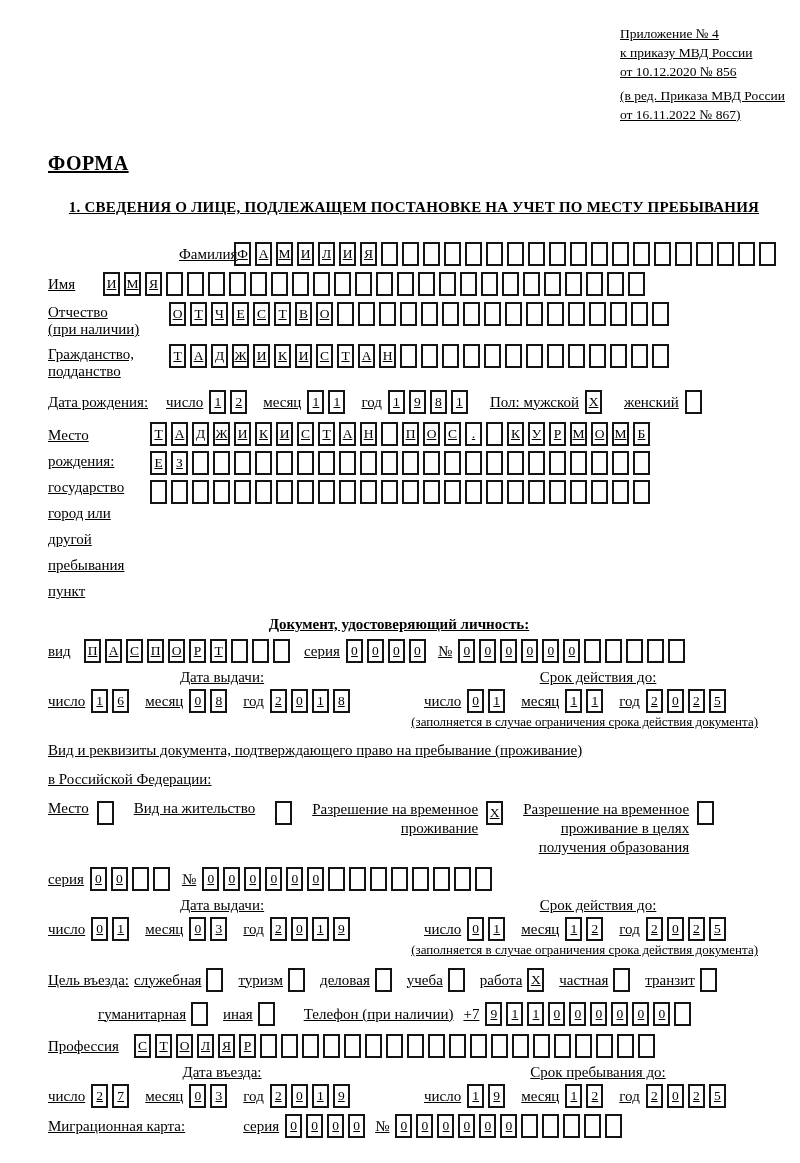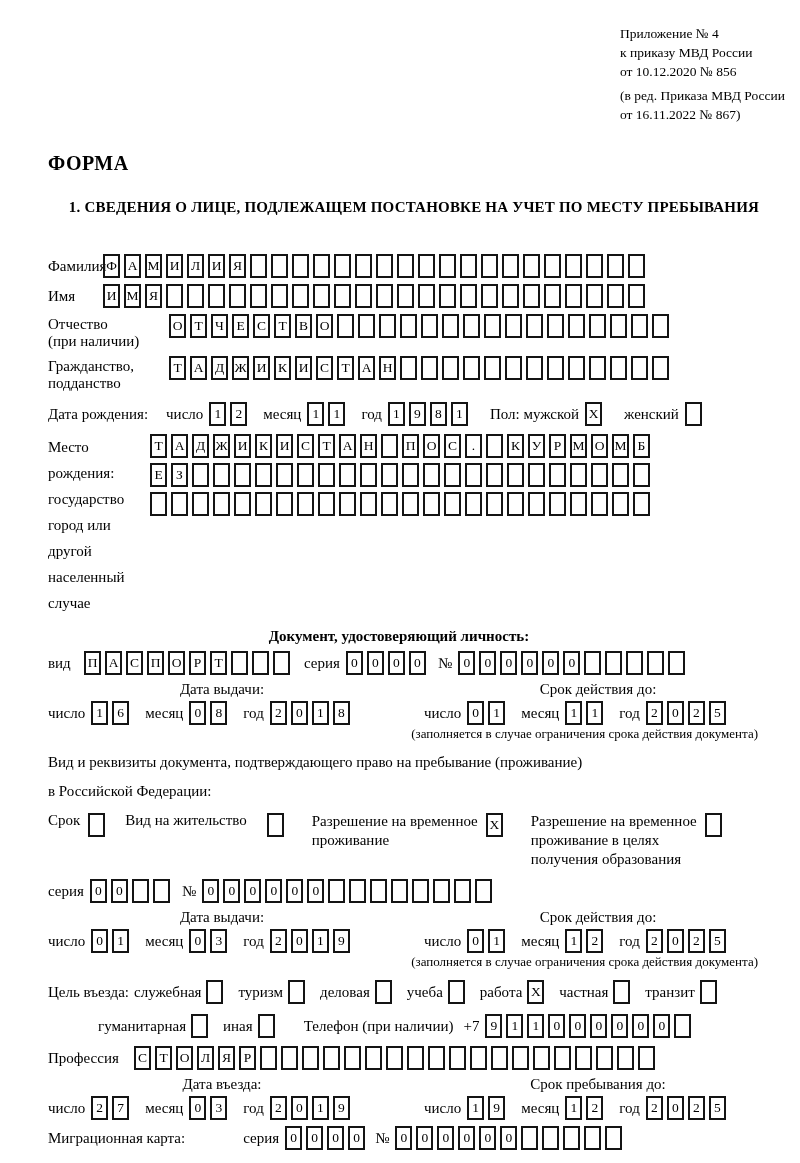--- a/index.html
+++ b/index.html
@@ -4,20 +4,21 @@
 <style>
   * { box-sizing: border-box; }
   html,body { margin:0; padding:0; background:#ffffff; }
   .page {
     width: 800px; height: 1163px; overflow: hidden;
     background: #fff; color: #000;
     font-family: "Liberation Serif", "DejaVu Serif", serif;
     font-size: 15px;
     padding: 24px 20px 12px 48px;
     position: relative;
+    text-decoration: underline;
   }
   
   .appendix { margin-left: 572px; width: 200px; font-size: 13.5px; line-height: 19px; }
   .appendix .sub { margin-top: 5px; }
   .forma { text-align: left; padding-right: 12px; font-weight: bold; margin-top: 28px; font-size: 20px; letter-spacing: .5px; }
   
   .title { text-align: center; font-weight: bold; font-size: 16.5px; line-height: 24px; margin-top: 18px; }
   .title-underline { display:inline-block; width: 56px; border-bottom: 2.5px solid #222; margin-left: 10px; }
   .section-heading { text-align: center; font-weight: bold; font-size: 15px; margin-top: 24px; letter-spacing: .2px; }
 
@@ -27,21 +28,21 @@
   .cells { display: inline-flex; flex: none; }
   .cell {
     display: inline-flex; flex: none; align-items: center; justify-content: center;
     width: 17px; height: 24px; border: 2px solid #141414; margin-right: 4px;
     font-size: 13.5px; line-height: 1;
   }
   .lbl { flex: none; padding-right: 8px; }
   .w55 { width: 55px; }
   .w105 { width: 105px; }
   .lbl2 { line-height: 17px; padding-top: 2px; }
-  .rows-start { margin-top: 38px; }
+  .rows-start { margin-top: 26px; justify-content: flex-end; }
 
   
   .inline-lbl { flex:none; padding: 0 6px 0 0; }
   .gap-l { margin-left: 12px; }
   .gap-xl { margin-left: 18px; }
 
   
   .block { display:flex; align-items: flex-start; margin-bottom: 4px; }
   .block .labels { flex:none; line-height: 26px; }
   .block .cellrows .cells { display:flex; margin-bottom: 5px; }
@@ -58,21 +59,21 @@
   .dg-row { display:flex; align-items:center; }
   .fill-note { font-size: 13px; text-align: right; padding-right: 22px; margin: 1px 0 8px 0; }
 
   .plain { margin: 12px 0; }
 
   
   .chk-row { display:flex; align-items: flex-start; margin: 8px 0 10px 0; }
   .chk-item { display:flex; align-items:flex-start; margin-right: 16px; }
   .chk-item:last-child { margin-right: 0; }
   .chk-item .txt { padding-right: 8px; }
-  .chk-item .txt.center { text-align:left; line-height: 19px; margin-left: 8px; }
+  .chk-item .txt.center { text-align:right; line-height: 19px; }
   .chk-item .cells { margin-top: 1px; }
 
   
   .purpose-row { display:flex; align-items:center; margin-top: 10px; margin-bottom: 4px; }
   .purpose-row .p-lbl { flex:none; padding-right: 5px; }
   .purpose-row .cells { margin-right: 11px; }
   .purpose-row .cells:last-child { margin-right: 0; }
   .purpose2 { padding-left: 50px; }
   .phone-lbl { padding: 0 10px 0 14px; }
   .phone-prefix { padding-right: 6px; }
@@ -255,21 +256,21 @@
     <span class="cells">
         <span class="cell"></span>
       </span>
   </div>
 
   <div class="block" style="margin-top:8px">
     <div class="labels bp-labels">
       <div>Место рождения:</div>
       <div>государство</div>
       <div>город или другой</div>
-      <div>населенный случае</div>
+      <div>пребывания пункт</div>
     </div>
     <div class="cellrows">
       <span class="cells">
           <span class="cell">Т</span>
           <span class="cell">А</span>
           <span class="cell">Д</span>
           <span class="cell">Ж</span>
           <span class="cell">И</span>
           <span class="cell">К</span>
           <span class="cell">И</span>
@@ -431,21 +432,21 @@
       </div>
     </div>
   </div>
   <div class="fill-note">(заполняется в случае ограничения срока действия документа)</div>
 
   <div class="plain">Вид и реквизиты документа, подтверждающего право на пребывание (проживание)</div>
   <div class="plain">в Российской Федерации:</div>
 
   <div class="chk-row">
     <div class="chk-item">
-      <span class="txt">Срок</span>
+      <span class="txt">Место</span>
       <span class="cells">
           <span class="cell"></span>
         </span>
     </div>
     <div class="chk-item">
       <span class="txt" style="padding-right:20px">Вид на жительство</span>
       <span class="cells">
           <span class="cell"></span>
         </span>
     </div>

